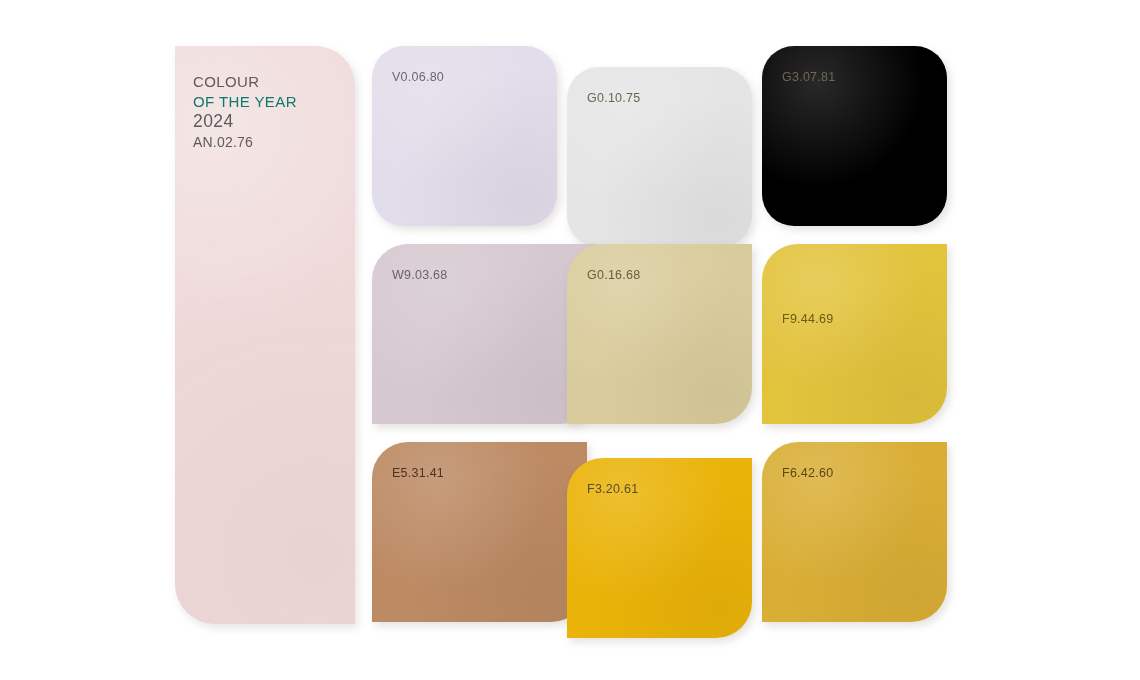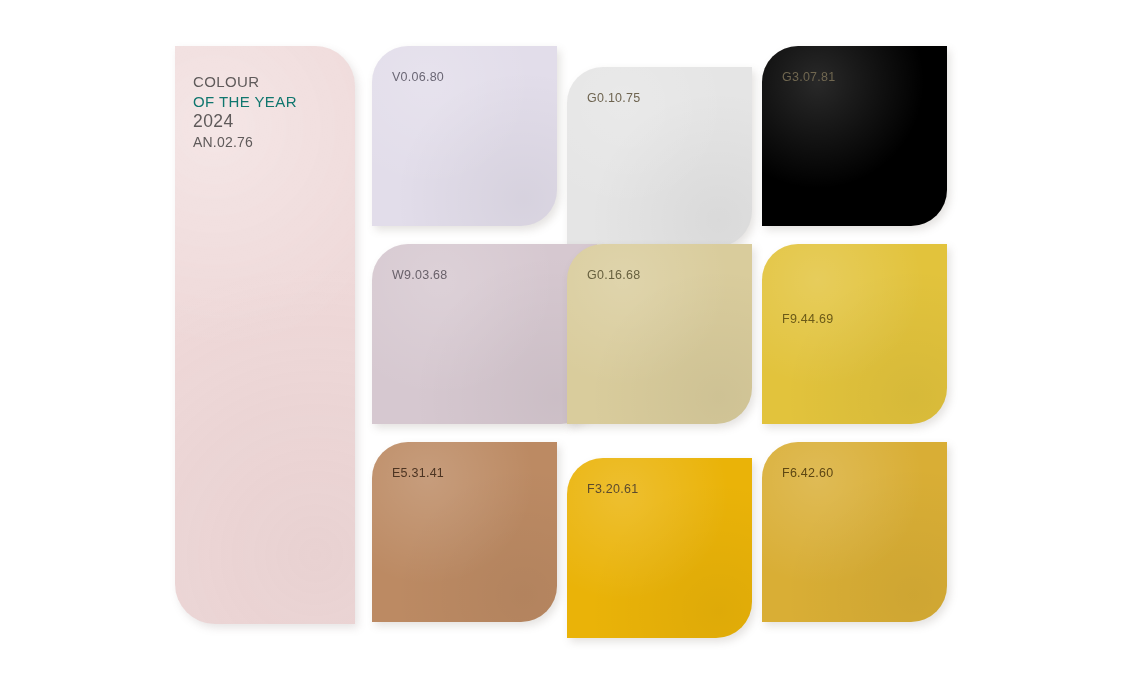--- a/index.html
+++ b/index.html
@@ -111,21 +111,21 @@
     top: 24px;
     font-size: 12.5px;
     letter-spacing: 0.25px;
     font-weight: normal;
   }
 
   
   .col-0 { left: 0px; }
   .col-1 { left: 195px; }
   .col-2 { left: 390px; }
-  .row-0 { top: 0px; }
+  .row-0 { top: 0px; border-radius: 32px; }
   .row-1 { top: 198px; }
   .row-2 { top: 396px; }
 </style>
 </head>
 <body>
 
 <div id="scene">
 
   <div class="feature-card" style="background: rgb(239, 217, 217);">
     <div class="feature-texture"></div>
@@ -155,21 +155,21 @@
         <span class="swatch-code" style="color: rgb(105, 97, 106);">W9.03.68</span>
       </div>
       <div class="swatch col-1 row-1" style="background: rgb(217, 204, 156); text-align: right;">
         <div class="swatch-texture"></div>
         <span class="swatch-code" style="color: rgb(103, 96, 63);">G0.16.68</span>
       </div>
       <div class="swatch col-2 row-1" style="background: rgb(226, 195, 60);">
         <div class="swatch-texture"></div>
         <span class="swatch-code" style="color: rgb(107, 90, 24); margin-top: 44px;">F9.44.69</span>
       </div>
-      <div class="swatch col-0 row-2" style="background: rgb(188, 138, 99);">
+      <div class="swatch col-0 row-2" style="background: rgb(188, 138, 99); padding-left: 30px;">
         <div class="swatch-texture"></div>
         <span class="swatch-code" style="color: rgb(76, 52, 34);">E5.31.41</span>
       </div>
       <div class="swatch col-1 row-2" style="background: #eab308; margin-top: 16px;">
         <div class="swatch-texture"></div>
         <span class="swatch-code" style="color: rgb(92, 75, 46);">F3.20.61</span>
       </div>
       <div class="swatch col-2 row-2" style="background: rgb(217, 174, 53);">
         <div class="swatch-texture"></div>
         <span class="swatch-code" style="color: rgb(94, 71, 19);">F6.42.60</span>

